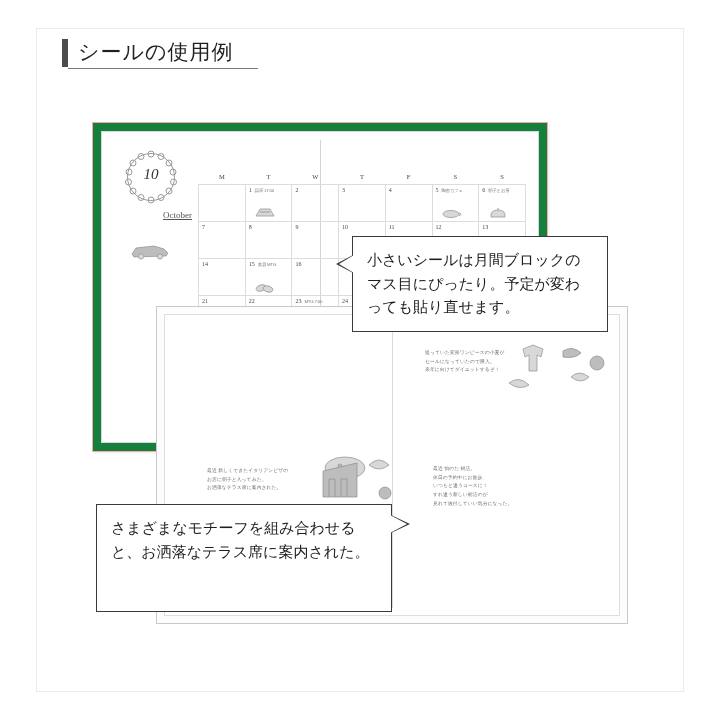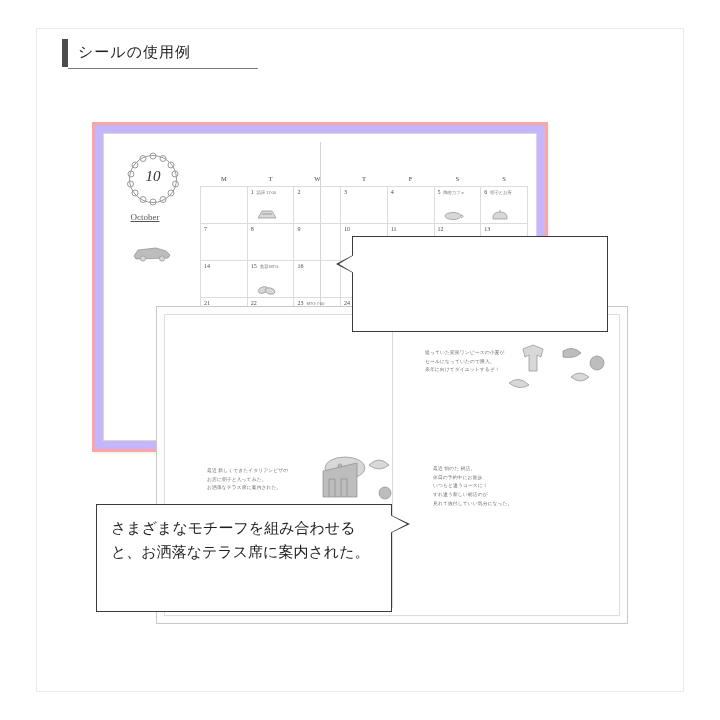--- a/index.html
+++ b/index.html
@@ -34,21 +34,21 @@
     display: flex;
     align-items: center;
   }
   .title-bar {
     width: 6px;
     height: 28px;
     background: #4c4c4c;
     margin-right: 10px;
   }
   .title-text {
-    font-size: 15px;
+    font-size: 21px;
     letter-spacing: 1px;
     color: #231f20;
     position: relative;
     padding-bottom: 2px;
     font-family: "DejaVu Sans", sans-serif;
     font-weight: 500;
   }
   .title-underline {
     position: absolute;
     left: 68px;
@@ -58,22 +58,22 @@
     background: #7a7a7a;
   }
 
   
   .spread {
     position: absolute;
     left: 92px;
     top: 122px;
     width: 456px;
     height: 330px;
-    background: #c4b5fd;
-    border: 3px solid #fca5a5;
+    background: #15803d;
+    border: 1px solid #fca5a5;
     box-shadow: 2px 2px 0 rgba(0,0,0,0.04);
     box-sizing: border-box;
   }
   .spread-inner {
     position: absolute;
     left: 8px;
     top: 8px;
     right: 8px;
     bottom: 8px;
     border: 1px solid #d8d8d8;
@@ -114,24 +114,24 @@
     width: 54px;
     top: 16px;
     text-align: center;
     font-family: "Liberation Serif", serif;
     font-style: italic;
     font-size: 15px;
     color: #333;
   }
   .month-name {
     position: absolute;
-    left: 8px;
+    left: 24px;
     top: 78px;
     width: 66px;
-    text-align: center;
+    text-align: right;
     font-size: 9px;
     color: #555;
     font-family: "Liberation Serif", serif;
     text-decoration: underline;
   }
   .left-sticker {
     position: absolute;
     left: 26px;
     top: 108px;
     width: 44px;
@@ -511,20 +511,21 @@
           <path class="ink-f" d="M10 70 q16-12 30 4 q-16 8-30-4 Z"></path>
           <circle class="ink-d" cx="68" cy="48" r="6"></circle>
         </g>
       </svg>
     </div>
   </div>
 
   <div class="callout" id="callout-1">
     <div class="tail" id="c1-tail"></div>
     <div class="tail-in" id="c1-tail-in"></div>
+    <div>小さいシールは月間ブロックのマス目にぴったり。予定が変わっても貼り直せます。</div>
   </div>
 
   <div class="callout" id="callout-2">
     <div class="tail" id="c2-tail"></div>
     <div class="tail-in" id="c2-tail-in"></div>
     <div>さまざまなモチーフを組み合わせると、お洒落なテラス席に案内された。</div>
   </div>
 
 </div>
 

